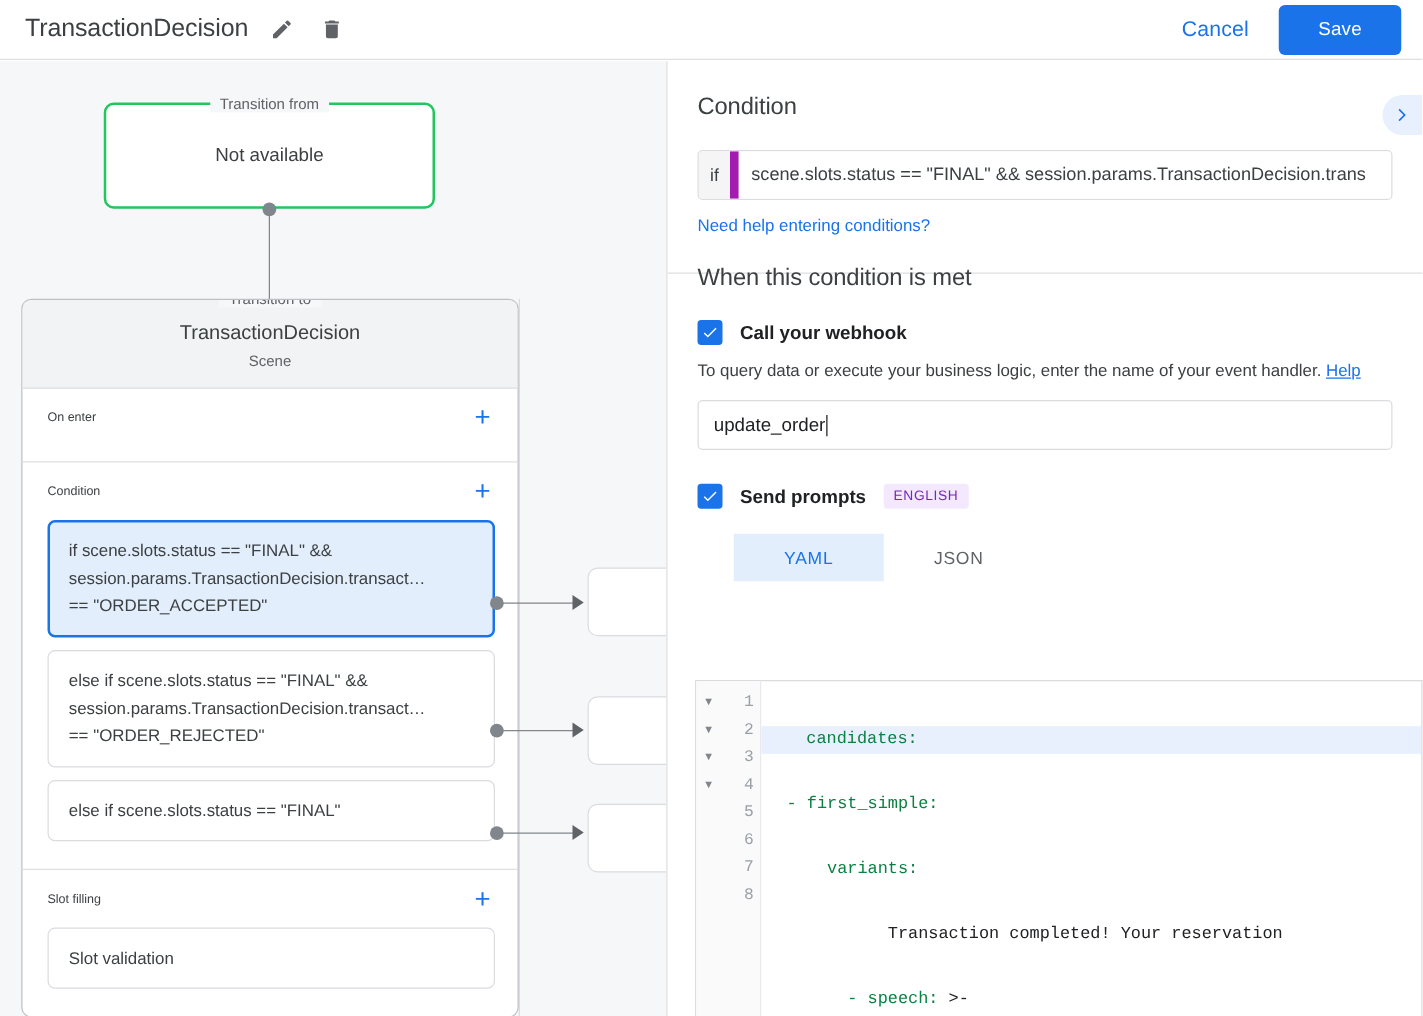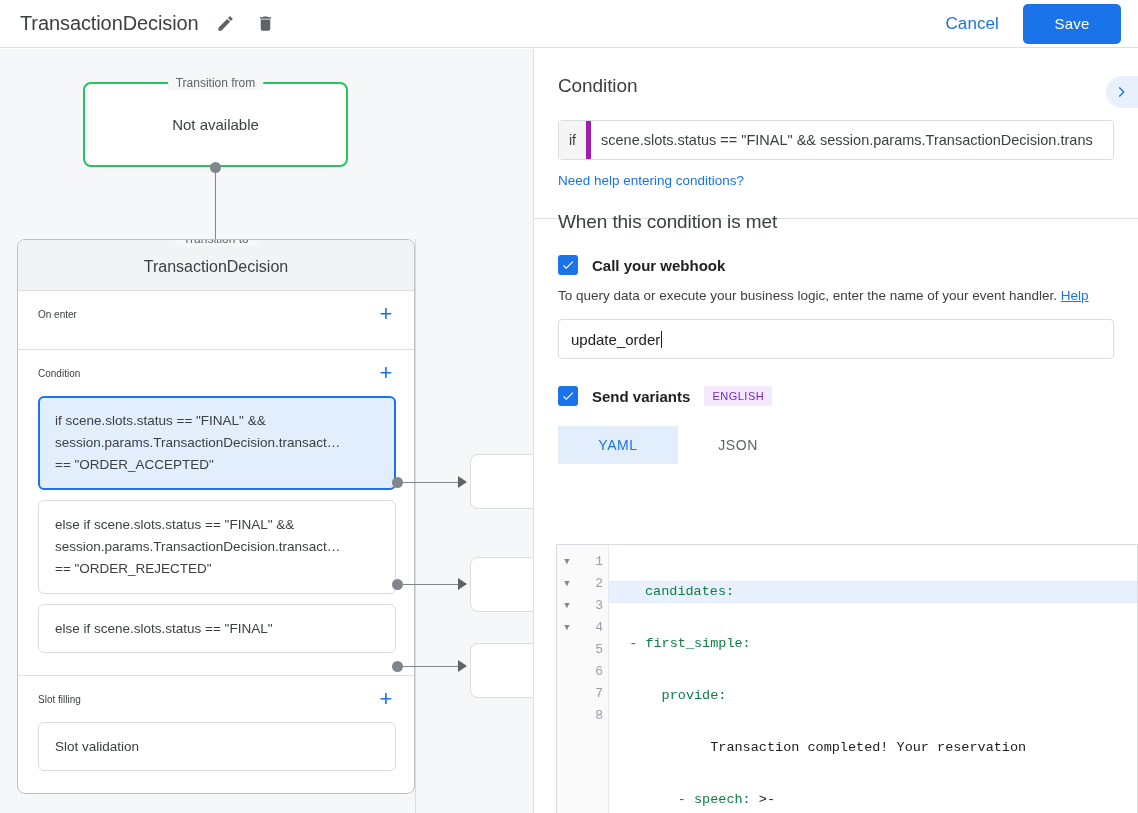--- a/index.html
+++ b/index.html
@@ -179,21 +179,21 @@
     font-size: 19px; color: #3c4043; font-weight: 400; letter-spacing: -.1px;
   }
   .cond-row {
     display: flex; margin-top: 23px;
     border: 1px solid #dadce0; border-radius: 4px; overflow: hidden;
     height: 40px;
   }
   .cond-if {
     width: 32px; flex: 0 0 32px;
     background: #f5f5f5;
-    border-right: 5px solid #a21caf;
+    border-right: 7px solid #a21caf;
     display: flex; align-items: center; justify-content: center;
     font-size: 14px; color: #3c4043;
   }
   .cond-input {
     flex: 1 1 auto; border: none; outline: none;
     padding: 0 10px; font-size: 14.5px; color: #3c4043;
     font-family: inherit; background: #fff;
     white-space: nowrap; overflow: hidden;
     display: flex; align-items: center;
   }
@@ -235,21 +235,21 @@
     background: #202124; margin-left: 1px;
     vertical-align: -3px;
   }
   .tabs { display: flex; margin-top: 20px; }
   .tab {
     width: 120px; height: 38px;
     display: flex; align-items: center; justify-content: center;
     font-size: 14px; letter-spacing: .6px; cursor: pointer;
     color: #5f6368;
   }
-  .tab.active { background: #e2eefc; color: #1a73e8; }
+  .tab.active { background: #e2eefc; color: #1a73e8; margin-left: 29px; }
 
   
   .editor {
     position: absolute; left: 556px; top: 544px;
     width: 582px; height: 269px;
     border: 1px solid #dadce0;
     border-bottom: none;
     background: #ffffff;
     display: flex;
     overflow: hidden;
@@ -320,20 +320,21 @@
   <div class="conn-dot" style="left:210px; top:113px;"></div>
   <div class="conn-arrow-down"></div>
 
   <div class="lane-line"></div>
 
   <div id="scene-card">
     <div class="fs-legend" style="top:-8px;">Transition to</div>
 
     <div class="scene-head">
       <div class="scene-name">TransactionDecision</div>
+      <div class="scene-sub">Scene</div>
     </div>
 
     <div class="section">
       <div class="section-header">
         <span class="section-title">On enter</span>
         <span class="plus-btn">+</span>
       </div>
     </div>
 
     <div class="section">
@@ -424,21 +425,21 @@
       <span>update_order</span>
         <span class="caret"></span>
     </div>
 
     <div class="check-row" style="margin-top:27px;">
       <span class="checkbox">
         <svg width="14" height="14" viewBox="0 0 24 24" fill="#ffffff" aria-hidden="true">
           <path d="M9 16.17 4.83 12l-1.42 1.41L9 19 21 7l-1.41-1.41z"></path>
         </svg>
       </span>
-      <span class="check-label">Send variants</span>
+      <span class="check-label">Send prompts</span>
       <span class="lang-badge">ENGLISH</span>
     </div>
 
     <div class="tabs">
       <div class="tab active">YAML</div>
       <div class="tab">JSON</div>
     </div>
   </div>
 </div>
 
@@ -474,20 +475,20 @@
       </div>
     <div class="gline">
         <span class="fold"></span>
         <span class="gnum">8</span>
       </div>
   </div>
 
   <div class="code">
     <div class="cline hl"><span class="k">candidates:</span><span class="t"></span></div>
     <div class="cline"><span class="k">  - first_simple:</span><span class="t"></span></div>
-    <div class="cline"><span class="k">      provide:</span><span class="t"></span></div>
+    <div class="cline"><span class="k">      variants:</span><span class="t"></span></div>
     <div class="cline"><span class="k"></span><span class="t">            Transaction completed! Your reservation</span></div>
     <div class="cline"><span class="k">        - speech:</span><span class="t"> &gt;-</span></div>
     
     
     
   </div>
 </div>
 
 </body></html>

